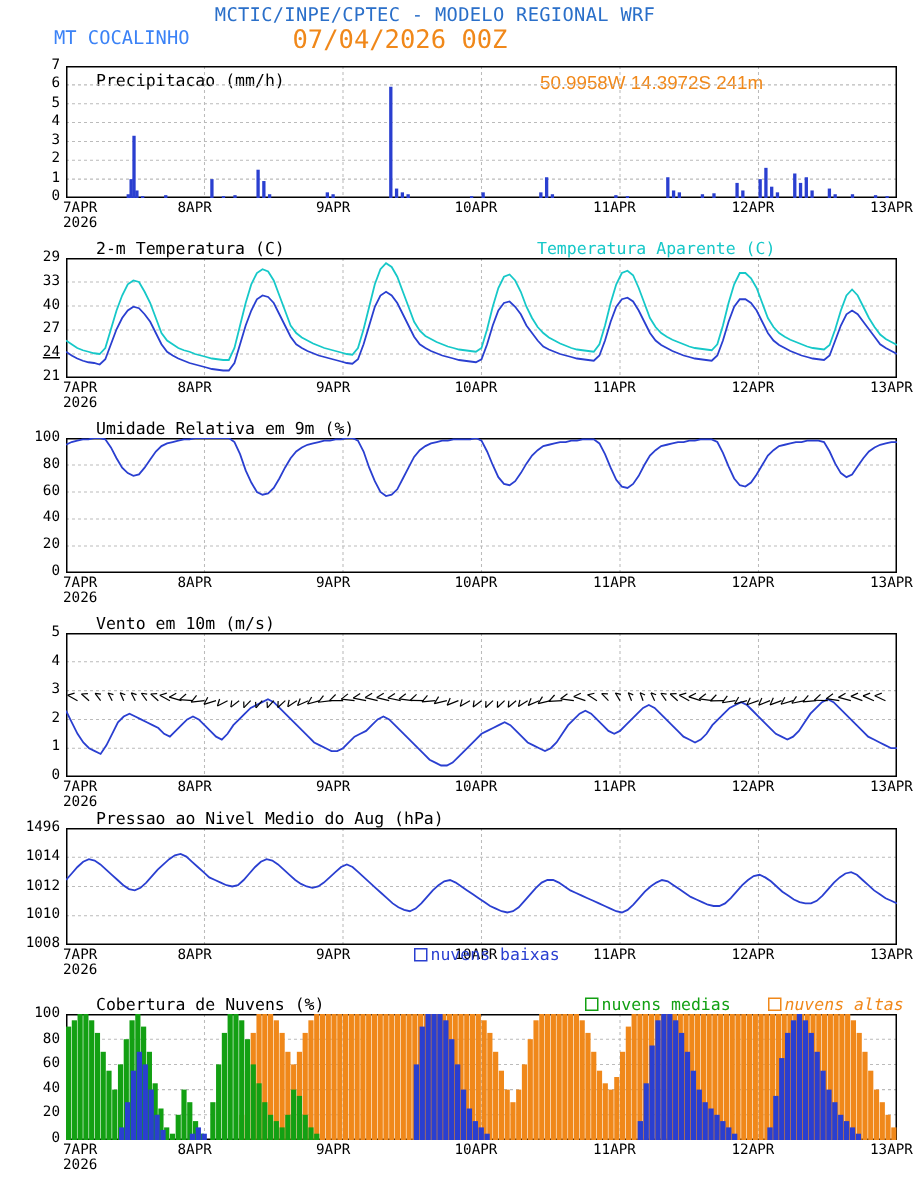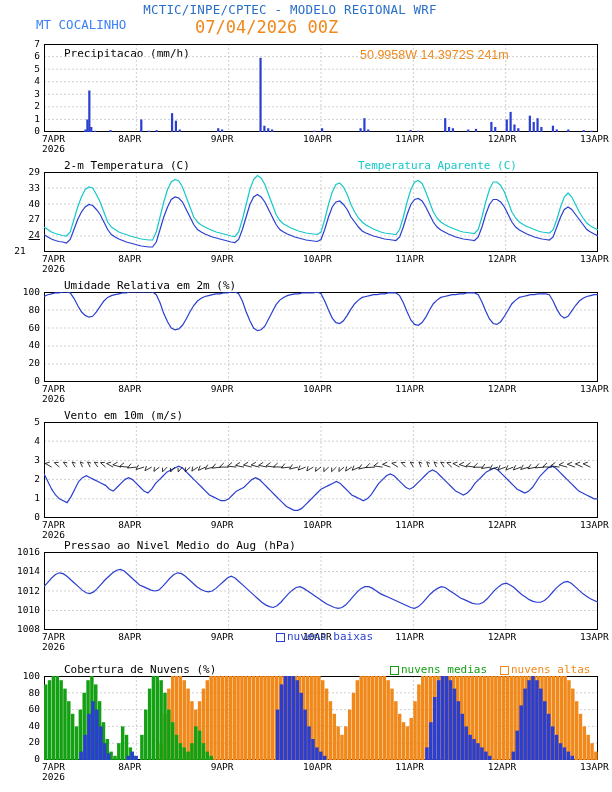--- a/index.html
+++ b/index.html
@@ -109,21 +109,21 @@
         <rect x="538.61" y="86.11" width="2.2" height="1.89" fill="#2a3fd0"></rect>
         <rect x="546.31" y="86.74" width="2.2" height="1.26" fill="#2a3fd0"></rect>
       </svg>
       <div class="ptitle" style="left: 64px; top: 159px;">2-m Temperatura (C)</div>
       <div class="ptitle cyan" style="left: 358px; top: 159px;">Temperatura Aparente (C)</div>
       <div class="ytick" style="left: 0px; width: 40px; top: 166px;">29</div>
       <div class="ytick" style="left: 0px; width: 40px; top: 181.8px;">33</div>
       <div class="ytick" style="left: 0px; width: 40px; top: 197.6px;">40</div>
       <div class="ytick" style="left: 0px; width: 40px; top: 213.4px;">27</div>
       <div class="ytick" style="left: 0px; width: 40px; top: 229.2px; text-decoration: underline;">24</div>
-      <div class="ytick" style="left: 0px; width: 40px; top: 245px; text-align: center;">21</div>
+      <div class="ytick" style="left: 0px; width: 40px; top: 245px;">21</div>
       <div class="xtick" style="top: 253px; left: 42px;">7APR</div>
       <div class="xtick" style="top: 253px; left: 118.333px;">8APR</div>
       <div class="xtick" style="top: 253px; left: 210.667px;">9APR</div>
       <div class="xtick" style="top: 253px; left: 303px;">10APR</div>
       <div class="xtick" style="top: 253px; left: 395.333px;">11APR</div>
       <div class="xtick" style="top: 253px; left: 487.667px;">12APR</div>
       <div class="xtick" style="top: 253px; left: 580px;">13APR</div>
       <div class="xtick2" style="top: 263px; left: 42px;">2026</div>
       <svg width="554" height="80" style="position: absolute; left: 44px; top: 172px;">
         <line x1="92.33333333333333" x2="92.33333333333333" y1="0" y2="80" stroke="#bbbbbb" stroke-width="0.7" stroke-dasharray="2,2"></line>
@@ -132,21 +132,21 @@
         <line x1="369.3333333333333" x2="369.3333333333333" y1="0" y2="80" stroke="#bbbbbb" stroke-width="0.7" stroke-dasharray="2,2"></line>
         <line x1="461.6666666666667" x2="461.6666666666667" y1="0" y2="80" stroke="#bbbbbb" stroke-width="0.7" stroke-dasharray="2,2"></line>
         <line x1="0" x2="554" y1="16" y2="16" stroke="#bbbbbb" stroke-width="0.7" stroke-dasharray="2,2"></line>
         <line x1="0" x2="554" y1="32" y2="32" stroke="#bbbbbb" stroke-width="0.7" stroke-dasharray="2,2"></line>
         <line x1="0" x2="554" y1="48" y2="48" stroke="#bbbbbb" stroke-width="0.7" stroke-dasharray="2,2"></line>
         <line x1="0" x2="554" y1="64" y2="64" stroke="#bbbbbb" stroke-width="0.7" stroke-dasharray="2,2"></line>
         <rect x="0.5" y="0.5" width="553" height="79" fill="none" stroke="#000" stroke-width="1"></rect>
         <polyline points="0.00,62.50 3.74,65.00 7.49,67.00 11.23,68.50 14.97,69.50 18.72,70.00 22.46,71.00 26.20,67.50 29.95,57.50 33.69,47.50 37.43,40.00 41.18,35.00 44.92,32.50 48.66,33.50 52.41,37.50 56.15,42.50 59.89,50.00 63.64,57.50 67.38,62.50 71.12,65.00 74.86,67.00 78.61,68.50 82.35,70.00 86.09,71.00 89.84,72.00 93.58,73.00 97.32,74.00 101.07,74.50 104.81,75.00 108.55,75.00 112.30,70.00 116.04,57.50 119.78,45.00 123.53,35.00 127.27,27.50 131.01,25.00 134.76,26.00 138.50,30.00 142.24,37.50 145.99,45.00 149.73,52.50 153.47,57.50 157.22,60.00 160.96,62.00 164.70,63.50 168.45,65.00 172.19,66.00 175.93,67.00 179.68,68.00 183.42,69.00 187.16,70.00 190.91,70.50 194.65,67.50 198.39,57.50 202.14,45.00 205.88,32.50 209.62,25.00 213.36,22.50 217.11,25.00 220.85,30.00 224.59,37.50 228.34,45.00 232.08,52.50 235.82,57.50 239.57,60.00 243.31,62.00 247.05,63.50 250.80,65.00 254.54,66.00 258.28,67.00 262.03,68.00 265.77,68.50 269.51,69.00 273.26,69.50 277.00,67.50 280.74,57.50 284.49,45.00 288.23,35.00 291.97,30.00 295.72,29.00 299.46,32.50 303.20,37.50 306.95,45.00 310.69,50.00 314.43,55.00 318.18,59.00 321.92,61.00 325.66,62.50 329.41,64.00 333.15,65.00 336.89,66.00 340.64,67.00 344.38,67.50 348.12,68.00 351.86,68.50 355.61,65.00 359.35,55.00 363.09,42.50 366.84,32.50 370.58,27.50 374.32,26.50 378.07,29.00 381.81,35.00 385.55,42.50 389.30,50.00 393.04,55.00 396.78,58.00 400.53,60.00 404.27,62.00 408.01,63.50 411.76,65.00 415.50,66.00 419.24,67.00 422.99,67.50 426.73,68.00 430.47,68.50 434.22,65.00 437.96,55.00 441.70,42.50 445.45,32.50 449.19,27.50 452.93,27.50 456.68,30.00 460.42,35.00 464.16,42.50 467.91,50.00 471.65,55.00 475.39,58.00 479.14,60.00 482.88,62.00 486.62,63.50 490.36,65.00 494.11,66.00 497.85,67.00 501.59,67.50 505.34,68.00 509.08,65.00 512.82,55.00 516.57,45.00 520.31,37.50 524.05,35.00 527.80,37.50 531.54,42.50 535.28,47.50 539.03,52.50 542.77,57.50 546.51,60.00 550.26,62.00 554.00,64.00" fill="none" stroke="#2a3fd0" stroke-width="1.2"></polyline>
         <polyline points="0.00,55.00 3.74,57.50 7.49,60.00 11.23,61.50 14.97,62.50 18.72,63.50 22.46,64.00 26.20,60.00 29.95,47.50 33.69,35.00 37.43,25.00 41.18,17.50 44.92,15.00 48.66,16.00 52.41,22.50 56.15,30.00 59.89,40.00 63.64,50.00 67.38,55.00 71.12,57.50 74.86,60.00 78.61,61.50 82.35,62.50 86.09,64.00 89.84,65.00 93.58,66.00 97.32,67.00 101.07,67.50 104.81,68.00 108.55,68.00 112.30,60.00 116.04,45.00 119.78,30.00 123.53,17.50 127.27,10.00 131.01,7.50 134.76,9.00 138.50,15.00 142.24,25.00 145.99,35.00 149.73,45.00 153.47,50.00 157.22,53.00 160.96,55.00 164.70,57.00 168.45,58.50 172.19,60.00 175.93,61.00 179.68,62.00 183.42,63.00 187.16,64.00 190.91,64.50 194.65,60.00 198.39,47.50 202.14,32.50 205.88,17.50 209.62,7.50 213.36,3.50 217.11,6.00 220.85,12.50 224.59,22.50 228.34,32.50 232.08,42.50 235.82,48.50 239.57,52.00 243.31,54.00 247.05,56.00 250.80,57.50 254.54,59.00 258.28,60.00 262.03,61.00 265.77,61.50 269.51,62.00 273.26,62.50 277.00,60.00 280.74,47.50 284.49,32.50 288.23,20.00 291.97,12.50 295.72,11.00 299.46,15.00 303.20,22.50 306.95,32.50 310.69,40.00 314.43,46.00 318.18,50.00 321.92,53.00 325.66,55.00 329.41,57.00 333.15,58.50 336.89,60.00 340.64,61.00 344.38,61.50 348.12,62.00 351.86,62.50 355.61,57.50 359.35,45.00 363.09,30.00 366.84,17.50 370.58,10.00 374.32,8.50 378.07,11.50 381.81,20.00 385.55,30.00 389.30,40.00 393.04,46.00 396.78,50.00 400.53,52.50 404.27,54.50 408.01,56.00 411.76,57.50 415.50,59.00 419.24,60.00 422.99,60.50 426.73,61.00 430.47,61.50 434.22,57.50 437.96,45.00 441.70,30.00 445.45,17.50 449.19,10.00 452.93,10.00 456.68,13.50 460.42,20.00 464.16,30.00 467.91,40.00 471.65,46.00 475.39,50.00 479.14,52.50 482.88,54.50 486.62,56.00 490.36,57.50 494.11,59.00 497.85,60.00 501.59,60.50 505.34,61.00 509.08,58.00 512.82,47.50 516.57,35.00 520.31,25.00 524.05,21.00 527.80,25.00 531.54,32.50 535.28,40.00 539.03,46.00 542.77,51.00 546.51,54.00 550.26,56.00 554.00,58.00" fill="none" stroke="#16c8c8" stroke-width="1.2"></polyline>
       </svg>
-      <div class="ptitle" style="left: 64px; top: 279px;">Umidade Relativa em 2m (%)</div>
+      <div class="ptitle" style="left: 64px; top: 279px;">Umidade Relativa em 9m (%)</div>
       <div class="ytick" style="left: 0px; width: 40px; top: 286px;">100</div>
       <div class="ytick" style="left: 0px; width: 40px; top: 303.8px;">80</div>
       <div class="ytick" style="left: 0px; width: 40px; top: 321.6px;">60</div>
       <div class="ytick" style="left: 0px; width: 40px; top: 339.4px;">40</div>
       <div class="ytick" style="left: 0px; width: 40px; top: 357.2px;">20</div>
       <div class="ytick" style="left: 0px; width: 40px; top: 375px;">0</div>
       <div class="xtick" style="top: 383px; left: 42px;">7APR</div>
       <div class="xtick" style="top: 383px; left: 118.333px;">8APR</div>
       <div class="xtick" style="top: 383px; left: 210.667px;">9APR</div>
       <div class="xtick" style="top: 383px; left: 303px;">10APR</div>
@@ -331,21 +331,21 @@
         <line x1="523.22" y1="45.12" x2="515.00" y2="42.92" stroke="#000" stroke-width="0.8"></line>
         <line x1="515.00" y1="42.92" x2="519.69" y2="40.21" stroke="#000" stroke-width="0.8"></line>
         <line x1="530.92" y1="45.12" x2="523.27" y2="42.28" stroke="#000" stroke-width="0.8"></line>
         <line x1="523.27" y1="42.28" x2="527.99" y2="40.11" stroke="#000" stroke-width="0.8"></line>
         <line x1="538.61" y1="45.12" x2="531.37" y2="41.91" stroke="#000" stroke-width="0.8"></line>
         <line x1="531.37" y1="41.91" x2="536.07" y2="40.10" stroke="#000" stroke-width="0.8"></line>
         <line x1="546.31" y1="45.12" x2="539.15" y2="41.84" stroke="#000" stroke-width="0.8"></line>
         <line x1="539.15" y1="41.84" x2="543.85" y2="40.10" stroke="#000" stroke-width="0.8"></line>
       </svg>
       <div class="ptitle" style="left: 64px; top: 539px;">Pressao ao Nivel Medio do Aug (hPa)</div>
-      <div class="ytick" style="left: 0px; width: 40px; top: 546px;">1016</div>
+      <div class="ytick" style="left: 0px; width: 40px; top: 546px;">1496</div>
       <div class="ytick" style="left: 0px; width: 40px; top: 565.25px;">1014</div>
       <div class="ytick" style="left: 0px; width: 40px; top: 584.5px;">1012</div>
       <div class="ytick" style="left: 0px; width: 40px; top: 603.75px;">1010</div>
       <div class="ytick" style="left: 0px; width: 40px; top: 623px;">1008</div>
       <div class="xtick" style="top: 631px; left: 42px;">7APR</div>
       <div class="xtick" style="top: 631px; left: 118.333px;">8APR</div>
       <div class="xtick" style="top: 631px; left: 210.667px;">9APR</div>
       <div class="xtick" style="top: 631px; left: 303px;">10APR</div>
       <div class="xtick" style="top: 631px; left: 395.333px;">11APR</div>
       <div class="xtick" style="top: 631px; left: 487.667px;">12APR</div>
@@ -359,21 +359,21 @@
         <line x1="461.6666666666667" x2="461.6666666666667" y1="0" y2="78" stroke="#bbbbbb" stroke-width="0.7" stroke-dasharray="2,2"></line>
         <line x1="0" x2="554" y1="19.5" y2="19.5" stroke="#bbbbbb" stroke-width="0.7" stroke-dasharray="2,2"></line>
         <line x1="0" x2="554" y1="39" y2="39" stroke="#bbbbbb" stroke-width="0.7" stroke-dasharray="2,2"></line>
         <line x1="0" x2="554" y1="58.5" y2="58.5" stroke="#bbbbbb" stroke-width="0.7" stroke-dasharray="2,2"></line>
         <rect x="0.5" y="0.5" width="553" height="77" fill="none" stroke="#000" stroke-width="1"></rect>
         <polyline points="0.00,34.67 3.82,30.33 7.64,26.00 11.46,22.53 15.28,20.80 19.10,21.67 22.92,24.27 26.74,27.73 30.57,31.20 34.39,34.67 38.21,38.13 42.03,40.73 45.85,41.60 49.67,39.87 53.49,36.40 57.31,32.07 61.13,27.73 64.95,24.27 68.77,20.80 72.59,18.20 76.41,17.33 80.23,19.07 84.06,22.53 87.88,26.00 91.70,29.47 95.52,32.93 99.34,34.67 103.16,36.40 106.98,38.13 110.80,39.00 114.62,38.13 118.44,34.67 122.26,30.33 126.08,26.00 129.90,22.53 133.72,20.80 137.54,21.67 141.37,24.27 145.19,27.73 149.01,31.20 152.83,34.67 156.65,37.27 160.47,39.00 164.29,39.87 168.11,39.00 171.93,36.40 175.75,32.93 179.57,29.47 183.39,26.00 187.21,24.27 191.03,26.00 194.86,29.47 198.68,32.93 202.50,36.40 206.32,39.87 210.14,43.33 213.96,46.80 217.78,50.27 221.60,52.87 225.42,54.60 229.24,55.47 233.06,53.73 236.88,50.27 240.70,45.93 244.52,41.60 248.34,38.13 252.17,35.53 255.99,34.67 259.81,36.40 263.63,39.00 267.45,41.60 271.27,44.20 275.09,46.80 278.91,49.40 282.73,52.00 286.55,53.73 290.37,55.47 294.19,56.33 298.01,55.47 301.83,52.87 305.66,48.53 309.48,44.20 313.30,39.87 317.12,36.40 320.94,34.67 324.76,34.67 328.58,36.40 332.40,39.00 336.22,41.60 340.04,43.33 343.86,45.07 347.68,46.80 351.50,48.53 355.32,50.27 359.14,52.00 362.97,53.73 366.79,55.47 370.61,56.33 374.43,54.60 378.25,51.13 382.07,46.80 385.89,42.47 389.71,39.00 393.53,36.40 397.35,34.67 401.17,35.53 404.99,38.13 408.81,40.73 412.63,43.33 416.46,45.93 420.28,47.67 424.10,49.40 427.92,51.13 431.74,52.00 435.56,52.00 439.38,50.27 443.20,46.80 447.02,42.47 450.84,38.13 454.66,34.67 458.48,32.07 462.30,31.20 466.12,32.93 469.94,35.53 473.77,39.00 477.59,42.47 481.41,45.07 485.23,47.67 489.05,49.40 492.87,50.27 496.69,50.27 500.51,48.53 504.33,45.07 508.15,40.73 511.97,36.40 515.79,32.93 519.61,30.33 523.43,29.47 527.26,31.20 531.08,34.67 534.90,38.13 538.72,41.60 542.54,44.20 546.36,46.80 550.18,48.53 554.00,50.27" fill="none" stroke="#2a3fd0" stroke-width="1.2"></polyline>
       </svg>
       <div class="ptitle" style="left: 64px; top: 663px;">Cobertura de Nuvens (%)</div>
       <div class="ptitle" style="left: 276px; top: 630px; color: rgb(42, 63, 208);"><span class="legend-sq" style="background: rgb(255, 255, 255); border-color: rgb(42, 63, 208);"></span><span>nuvens baixas</span></div>
       <div class="ptitle" style="left: 390px; top: 663px; color: rgb(19, 160, 19);"><span class="legend-sq" style="background: rgb(255, 255, 255); border-color: rgb(19, 160, 19);"></span><span>nuvens medias</span></div>
-      <div class="ptitle" style="left: 500px; top: 663px; color: rgb(240, 136, 26);"><span class="legend-sq" style="background: rgb(255, 255, 255); border-color: rgb(240, 136, 26);"></span><span>nuvens altas</span></div>
+      <div class="ptitle" style="left: 512px; top: 663px; color: rgb(240, 136, 26); font-style: italic;"><span class="legend-sq" style="background: rgb(255, 255, 255); border-color: rgb(240, 136, 26);"></span><span>nuvens altas</span></div>
       <div class="ytick" style="left: 0px; width: 40px; top: 670px;">100</div>
       <div class="ytick" style="left: 0px; width: 40px; top: 686.6px;">80</div>
       <div class="ytick" style="left: 0px; width: 40px; top: 703.2px;">60</div>
       <div class="ytick" style="left: 0px; width: 40px; top: 719.8px;">40</div>
       <div class="ytick" style="left: 0px; width: 40px; top: 736.4px;">20</div>
       <div class="ytick" style="left: 0px; width: 40px; top: 753px;">0</div>
       <div class="xtick" style="top: 761px; left: 42px;">7APR</div>
       <div class="xtick" style="top: 761px; left: 118.333px;">8APR</div>
       <div class="xtick" style="top: 761px; left: 210.667px;">9APR</div>
       <div class="xtick" style="top: 761px; left: 303px;">10APR</div>

